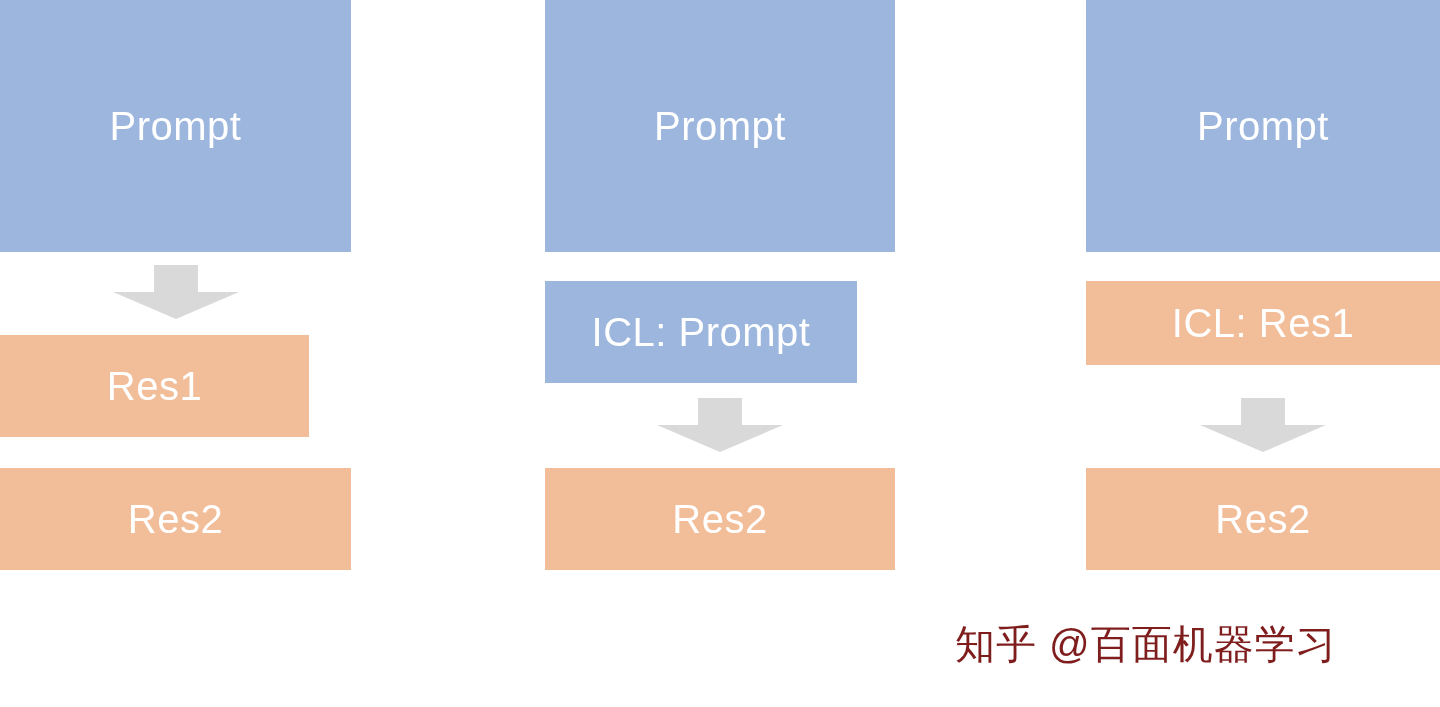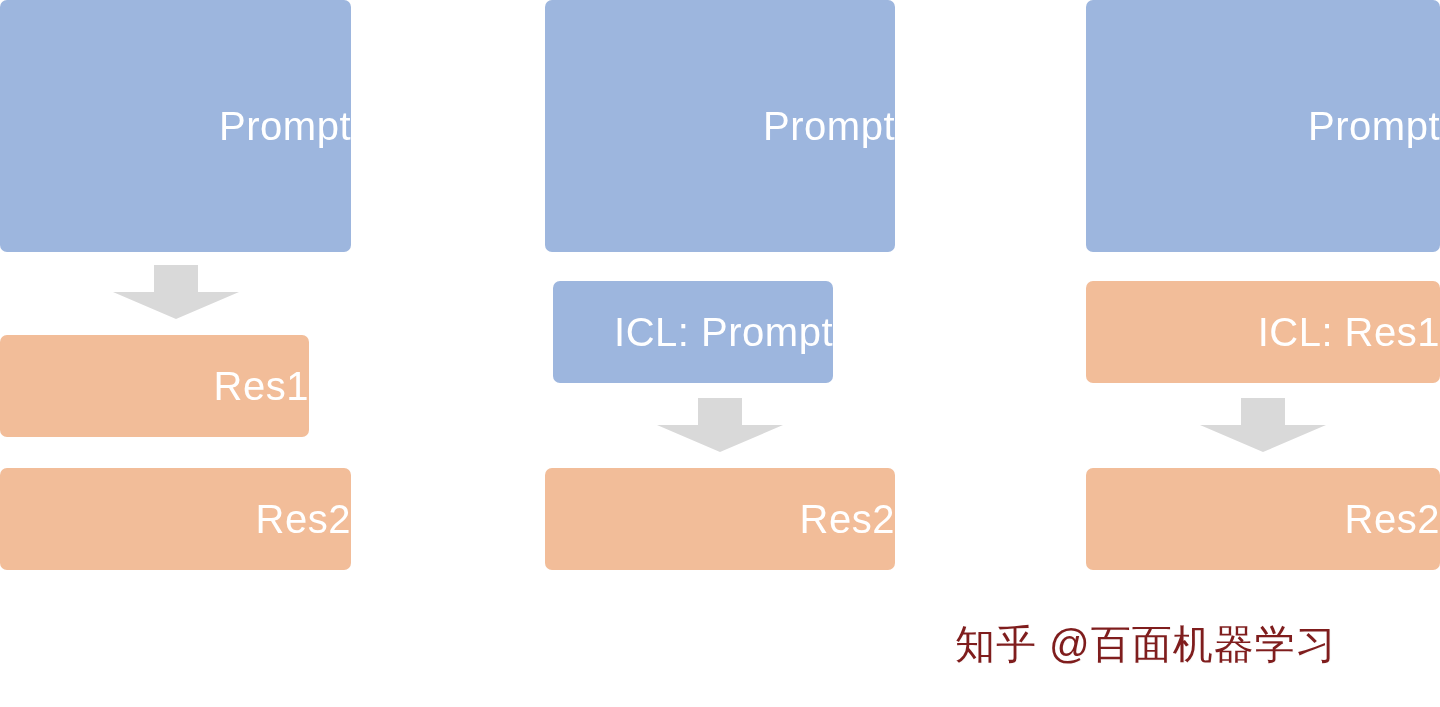--- a/index.html
+++ b/index.html
@@ -26,27 +26,26 @@
     position: absolute;
     top: 0;
     height: 707px;
   }
 
   
   .box {
     position: absolute;
     display: flex;
     align-items: center;
-    justify-content: flex-end;
+    justify-content: center;
     color: #ffffff;
     font-weight: 400;
     letter-spacing: 0.5px;
     line-height: 1;
     box-sizing: border-box;
-    border-radius: 7px;
   }
   .box-blue  { background: #9db6de; }
   .box-peach { background: #f2bd99; }
 
   .box-label {
     color: #ffffff;
     font-size: 40px;
     font-weight: 400;
     white-space: nowrap;
   }
@@ -109,21 +108,21 @@
     </div>
 
   </div>
 
   <div class="column" style="left:545px; width:350px;">
 
     <div class="box box-blue" style="left:0px; top:0px; width:350px; height:252px;">
       <span class="box-label">Prompt</span>
     </div>
 
-    <div class="box box-blue" style="left:8px; top:281px; width:280px; height:102px;">
+    <div class="box box-blue" style="left:0px; top:281px; width:312px; height:102px;">
       <span class="box-label">ICL: Prompt</span>
     </div>
 
     <div class="arrow" style="left:112px; top:398px; width:126px; height:54px;">
       <svg width="126" height="54" viewBox="0 0 126 54" aria-hidden="true">
         <polygon points="41,0 85,0 85,27 126,27 63,54 0,27 41,27" fill="#d9d9d9"></polygon>
       </svg>
     </div>
 
     <div class="box box-peach" style="left:0px; top:468px; width:350px; height:102px;">
@@ -131,21 +130,21 @@
     </div>
 
   </div>
 
   <div class="column" style="left:1086px; width:354px;">
 
     <div class="box box-blue" style="left:0px; top:0px; width:354px; height:252px;">
       <span class="box-label">Prompt</span>
     </div>
 
-    <div class="box box-peach" style="left:0px; top:281px; width:354px; height:102px;">
+    <div class="box box-peach" style="left:0px; top:281px; width:354px; height:84px;">
       <span class="box-label">ICL: Res1</span>
     </div>
 
     <div class="arrow" style="left:114px; top:398px; width:126px; height:54px;">
       <svg width="126" height="54" viewBox="0 0 126 54" aria-hidden="true">
         <polygon points="41,0 85,0 85,27 126,27 63,54 0,27 41,27" fill="#d9d9d9"></polygon>
       </svg>
     </div>
 
     <div class="box box-peach" style="left:0px; top:468px; width:354px; height:102px;">

